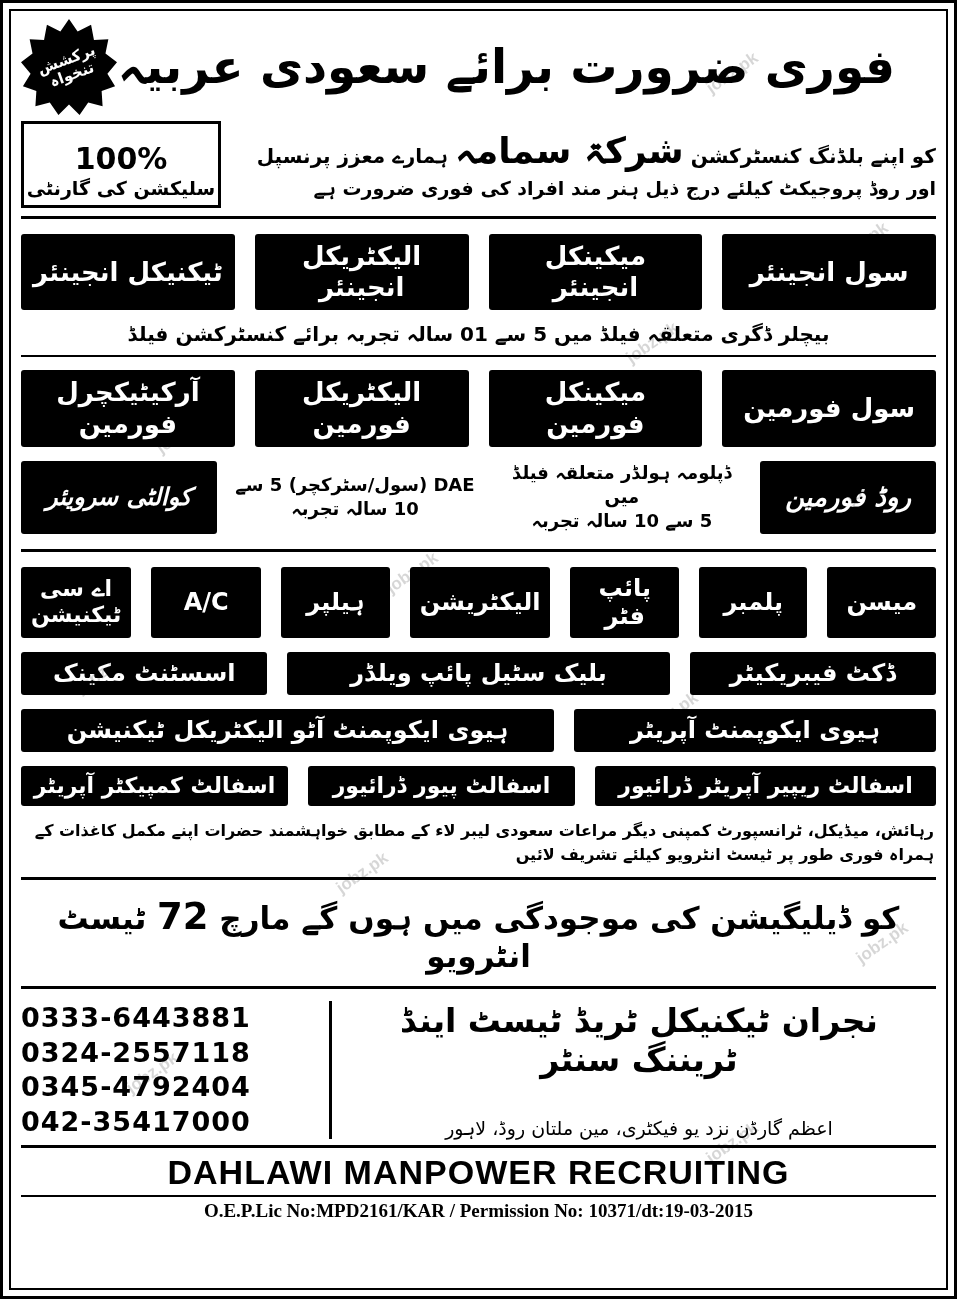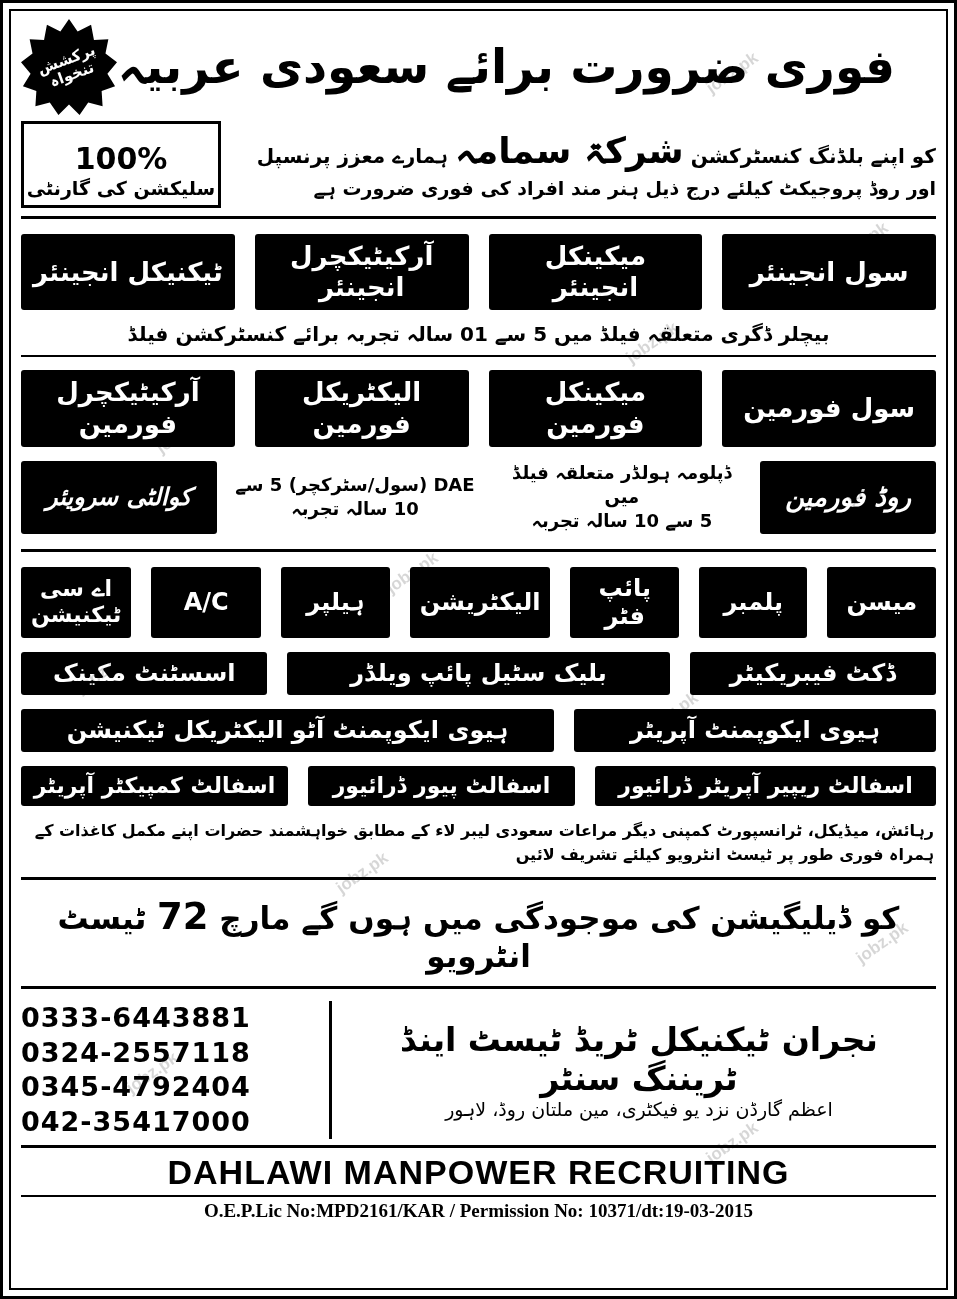--- a/index.html
+++ b/index.html
@@ -114,21 +114,21 @@
   .phones{
     flex:0 0 300px;
     font-family:"DejaVu Sans",sans-serif;
     font-size:27px;font-weight:bold;letter-spacing:1px;
     line-height:1.28;
     border-right:3px solid #000;
     padding-right:8px;
   }
   .company{
     flex:1;text-align:center;font-family:"DejaVu Sans",sans-serif;
-    display:flex;flex-direction:column;justify-content:center;
+    display:flex;flex-direction:column;justify-content:space-between;
   }
   .company-name{font-size:33px;font-weight:bold;}
   .company-addr{font-size:19px;font-weight:normal;}
   .eng-name{
     text-align:center;font-family:"Liberation Sans",sans-serif;
     font-size:34px;font-weight:bold;letter-spacing:1px;
     border-top:3px solid #000;margin-top:6px;padding-top:5px;
   }
   .license{
     text-align:center;font-family:"Liberation Serif",serif;
@@ -171,21 +171,21 @@
           <span>ہمارے معزز پرنسپل</span>
         </div>
         <div class="sub-l2 rtl">اور روڈ پروجیکٹ کیلئے درج ذیل ہنر مند افراد کی فوری ضرورت ہے</div>
       </div>
     </div>
 
     <hr class="rule">
 
     <div class="row">
       <div class="chip s28 rtl">ٹیکنیکل انجینئر</div>
-      <div class="chip s28 rtl">آرکیٹیکچرل انجینئر</div>
+      <div class="chip s28 rtl">الیکٹریکل انجینئر</div>
       <div class="chip s28 rtl">میکینکل انجینئر</div>
       <div class="chip s28 rtl">سول انجینئر</div>
     </div>
     <div class="note rtl">بیچلر ڈگری متعلقہ فیلڈ میں 5 سے 10 سالہ تجربہ برائے کنسٹرکشن فیلڈ</div>
 
     <hr class="rule thin">
 
     <div class="row">
       <div class="chip s28 rtl">آرکیٹیکچرل فورمین</div>
       <div class="chip s28 rtl">الیکٹریکل فورمین</div>

